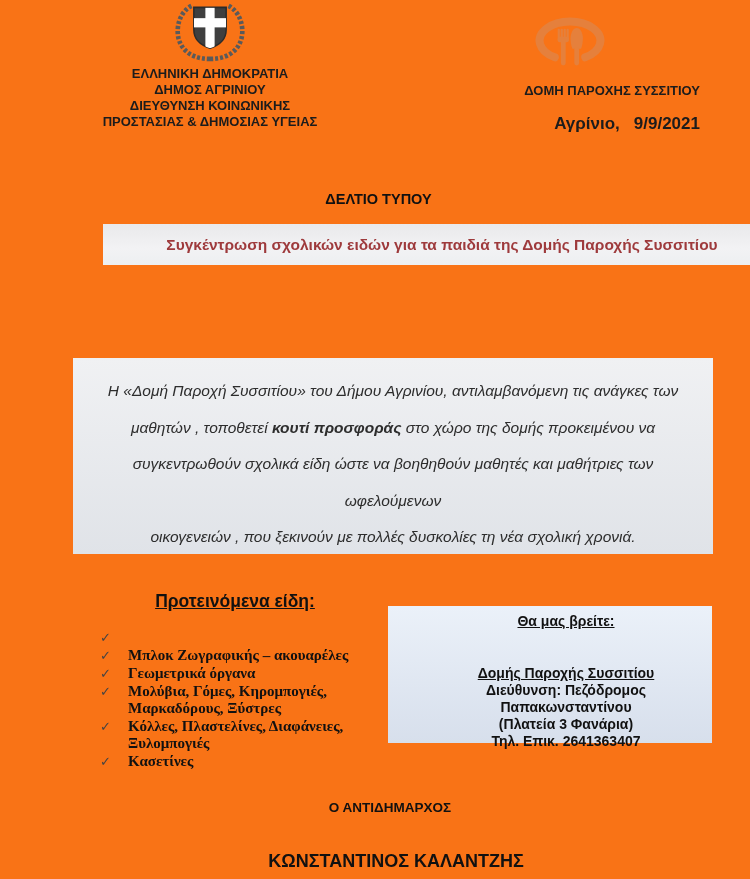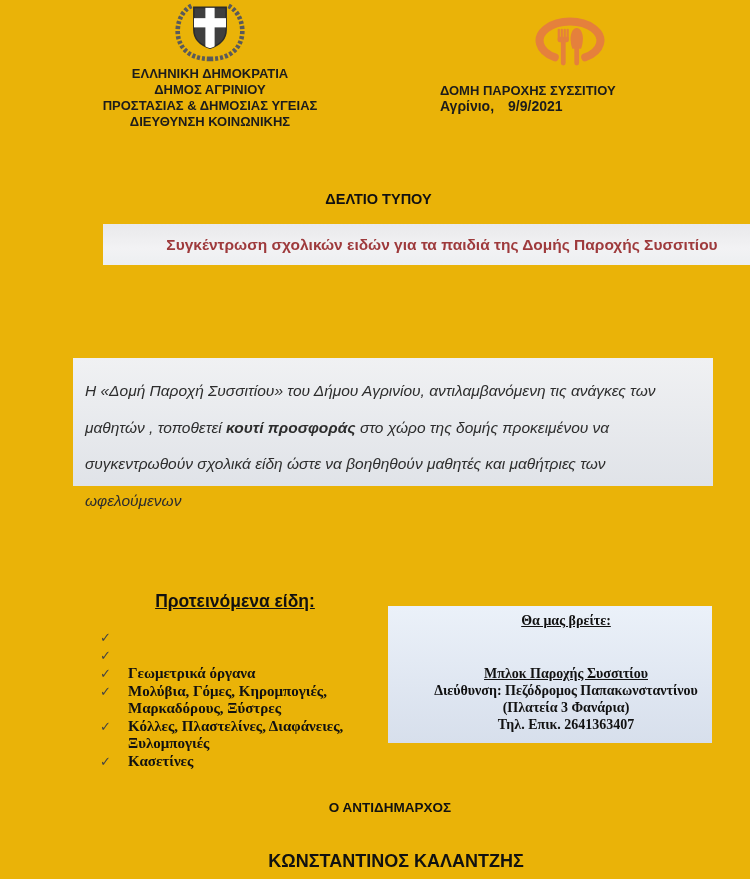--- a/index.html
+++ b/index.html
@@ -1,56 +1,56 @@
 <!DOCTYPE html>
 <html><head>
 <meta charset="utf-8">
 <style>
   * { margin:0; padding:0; box-sizing:border-box; }
   body { background:#fff; font-family:"Liberation Sans", sans-serif; }
-  .page { position:relative; width:750px; height:879px; background:#eab308; overflow:hidden; }
+  .page { position:relative; width:750px; height:879px; background:#f97316; overflow:hidden; }
 
   
   .header-left { position:absolute; left:85px; top:2px; width:250px; text-align:center; }
   .emblem { display:block; margin:0 auto 4px auto; }
   .header-left .line { font-size:13px; font-weight:bold; color:#1c1c1c; line-height:16px; }
 
   
-  .header-right { position:absolute; left:440px; top:15px; width:260px; text-align:left; }
+  .header-right { position:absolute; left:440px; top:15px; width:260px; text-align:right; }
   .logo { display:block; margin:0 auto; }
   .org-name { margin-top:15px; font-size:13px; font-weight:bold; color:#1c1c1c; }
-  .dateline { font-size:14px; font-weight:bold; color:#1c1c1c; }
+  .dateline { margin-top:16px; font-size:17px; font-weight:bold; color:#1c1c1c; }
   .dateline .d { margin-left:14px; }
 
   .kicker { position:absolute; left:0; top:191px; width:750px; text-align:center;
             font-size:14.5px; font-weight:bold; color:#111;padding-left:7px; }
 
   .title-box { position:absolute; left:103px; top:224px; width:678px; height:41px;
                background:linear-gradient(180deg,#e9e9eb 0%,#f2f2f4 60%,#edeff1 100%);
                display:flex; align-items:center; justify-content:center;text-align:center; }
   .title-box .title { font-size:15.5px; font-weight:bold; color:#9e3a3c; }
 
-  .body-box { position:absolute; left:73px; top:358px; width:640px; height:128px;
+  .body-box { position:absolute; left:73px; top:358px; width:640px; height:196px;
               background:linear-gradient(180deg,#f0f1f3 0%,#e0e3e8 100%);
-              padding:15px 12px 0 12px; }
+              padding:15px 12px 0 12px; text-align:center; }
   .body-line { font-style:italic; font-size:15.5px; line-height:36.5px; color:#2d2d2d; }
   .body-line b { font-weight:bold; }
 
   .items-heading { position:absolute; left:130px; top:591px; width:210px; text-align:center;
                    font-size:17.5px; font-weight:bold; text-decoration:underline; color:#111; }
   .items-list { position:absolute; left:100px; top:629px; width:300px; }
   .item { display:flex; font-family:"Liberation Serif", serif; font-weight:bold;
           font-size:15px; line-height:17px; color:#111; margin-bottom:1px; }
   .check { flex:0 0 28px; width:28px; font-family:"DejaVu Sans", sans-serif;
            font-weight:normal; font-size:13px; color:#444; }
   .item-text { width:252px; }
 
   .find-box { position:absolute; left:388px; top:606px; width:324px; height:137px;
               background:linear-gradient(180deg,#ebf1f9 0%,#d7dfec 100%);
-              text-align:center; font-family:Liberation Serif, serif; font-weight:bold;
+              text-align:center; font-family:Liberation Sans, sans-serif; font-weight:bold;
               color:#111; padding-top:7px;padding-left:32px; }
   .find-heading { font-size:14px; text-decoration:underline; }
   .find-name { margin-top:36px; font-size:14px; text-decoration:underline; line-height:17px; }
   .find-line { font-size:14px; line-height:17px; }
 
   .sig-role { position:absolute; left:250px; top:800px; width:280px; text-align:center;
               font-size:13.5px; font-weight:bold; color:#111; }
   .sig-name { position:absolute; left:246px; top:851px; width:300px; text-align:center;
               font-size:18px; font-weight:bold; color:#111; }
 </style>
@@ -71,22 +71,22 @@
       <path d="M29 7 h42 v29 c0 14 -9 20 -21 24 c-12 -4 -21 -10 -21 -24 z" fill="#3f3f3f" stroke="#2b2b2b" stroke-width="2"></path>
       <g clip-path="url(#shieldClip)">
         <rect x="44" y="7" width="12" height="54" fill="#ffffff"></rect>
         <rect x="29" y="21" width="42" height="12" fill="#ffffff"></rect>
       </g>
     </svg>
     <div>
 
     <div class="line">ΕΛΛΗΝΙΚΗ ΔΗΜΟΚΡΑΤΙΑ</div>
         <div class="line">ΔΗΜΟΣ ΑΓΡΙΝΙΟΥ</div>
+        <div class="line">ΔΙΕΥΘΥΝΣΗ ΚΟΙΝΩΝΙΚΗΣ</div>
         <div class="line">ΠΡΟΣΤΑΣΙΑΣ &amp; ΔΗΜΟΣΙΑΣ ΥΓΕΙΑΣ</div>
-        <div class="line">ΔΙΕΥΘΥΝΣΗ ΚΟΙΝΩΝΙΚΗΣ</div>
       </div>
   </div>
 
   <div class="header-right">
     <svg class="logo" width="80" height="53" viewBox="0 0 100 66" xmlns="http://www.w3.org/2000/svg">
       <path d="M 31 52.8 A 38 24 0 1 1 69 52.8" fill="none" stroke="#e5803c" stroke-width="10" stroke-linecap="round"></path>
       <g fill="#e5803c">
         <rect x="34.6" y="17" width="2.8" height="15" rx="1.4"></rect>
         <rect x="38.3" y="17" width="2.8" height="15" rx="1.4"></rect>
         <rect x="42.0" y="17" width="2.8" height="15" rx="1.4"></rect>
@@ -104,31 +104,33 @@
   <div class="kicker">ΔΕΛΤΙΟ ΤΥΠΟΥ</div>
 
   <div class="title-box">
     <div class="title">Συγκέντρωση σχολικών ειδών για τα παιδιά της Δομής Παροχής Συσσιτίου</div>
   </div>
 
   <div class="body-box">
     <div class="body-line">Η «Δομή Παροχή Συσσιτίου»  του Δήμου Αγρινίου, αντιλαμβανόμενη τις ανάγκες των</div>
     <div class="body-line"><span>μαθητών ,  τοποθετεί </span><b>κουτί προσφοράς</b><span> στο χώρο της δομής προκειμένου  να</span></div>
     <div class="body-line">συγκεντρωθούν σχολικά είδη ώστε να βοηθηθούν μαθητές και μαθήτριες των ωφελούμενων</div>
+    <div class="body-line">οικογενειών , που ξεκινούν με πολλές δυσκολίες τη νέα σχολική χρονιά.</div>
   </div>
 
   <div class="items-heading">Προτεινόμενα είδη:</div>
   <div class="items-list">
 
       <div class="item">
         <span class="check">✓</span>
       </div>
 
       <div class="item">
         <span class="check">✓</span>
+        <span class="item-text">Μπλοκ Ζωγραφικής – ακουαρέλες</span>
       </div>
 
       <div class="item">
         <span class="check">✓</span>
         <span class="item-text">Γεωμετρικά όργανα</span>
       </div>
 
       <div class="item">
         <span class="check">✓</span>
         <span class="item-text">Μολύβια, Γόμες, Κηρομπογιές, Μαρκαδόρους, Ξύστρες</span>
@@ -140,21 +142,21 @@
       </div>
 
       <div class="item">
         <span class="check">✓</span>
         <span class="item-text">Κασετίνες</span>
       </div>
     </div>
 
   <div class="find-box">
     <div class="find-heading">Θα μας βρείτε:</div>
-    <div class="find-name">Μπλοκ Παροχής Συσσιτίου</div>
+    <div class="find-name">Δομής Παροχής Συσσιτίου</div>
     <div class="find-line">Διεύθυνση: Πεζόδρομος Παπακωνσταντίνου</div>
     <div class="find-line">(Πλατεία 3 Φανάρια)</div>
     <div class="find-line">Τηλ. Επικ. 2641363407</div>
   </div>
 
   <div class="sig-role">Ο ΑΝΤΙΔΗΜΑΡΧΟΣ</div>
   <div class="sig-name">ΚΩΝΣΤΑΝΤΙΝΟΣ ΚΑΛΑΝΤΖΗΣ</div>
 
 </div>
 

